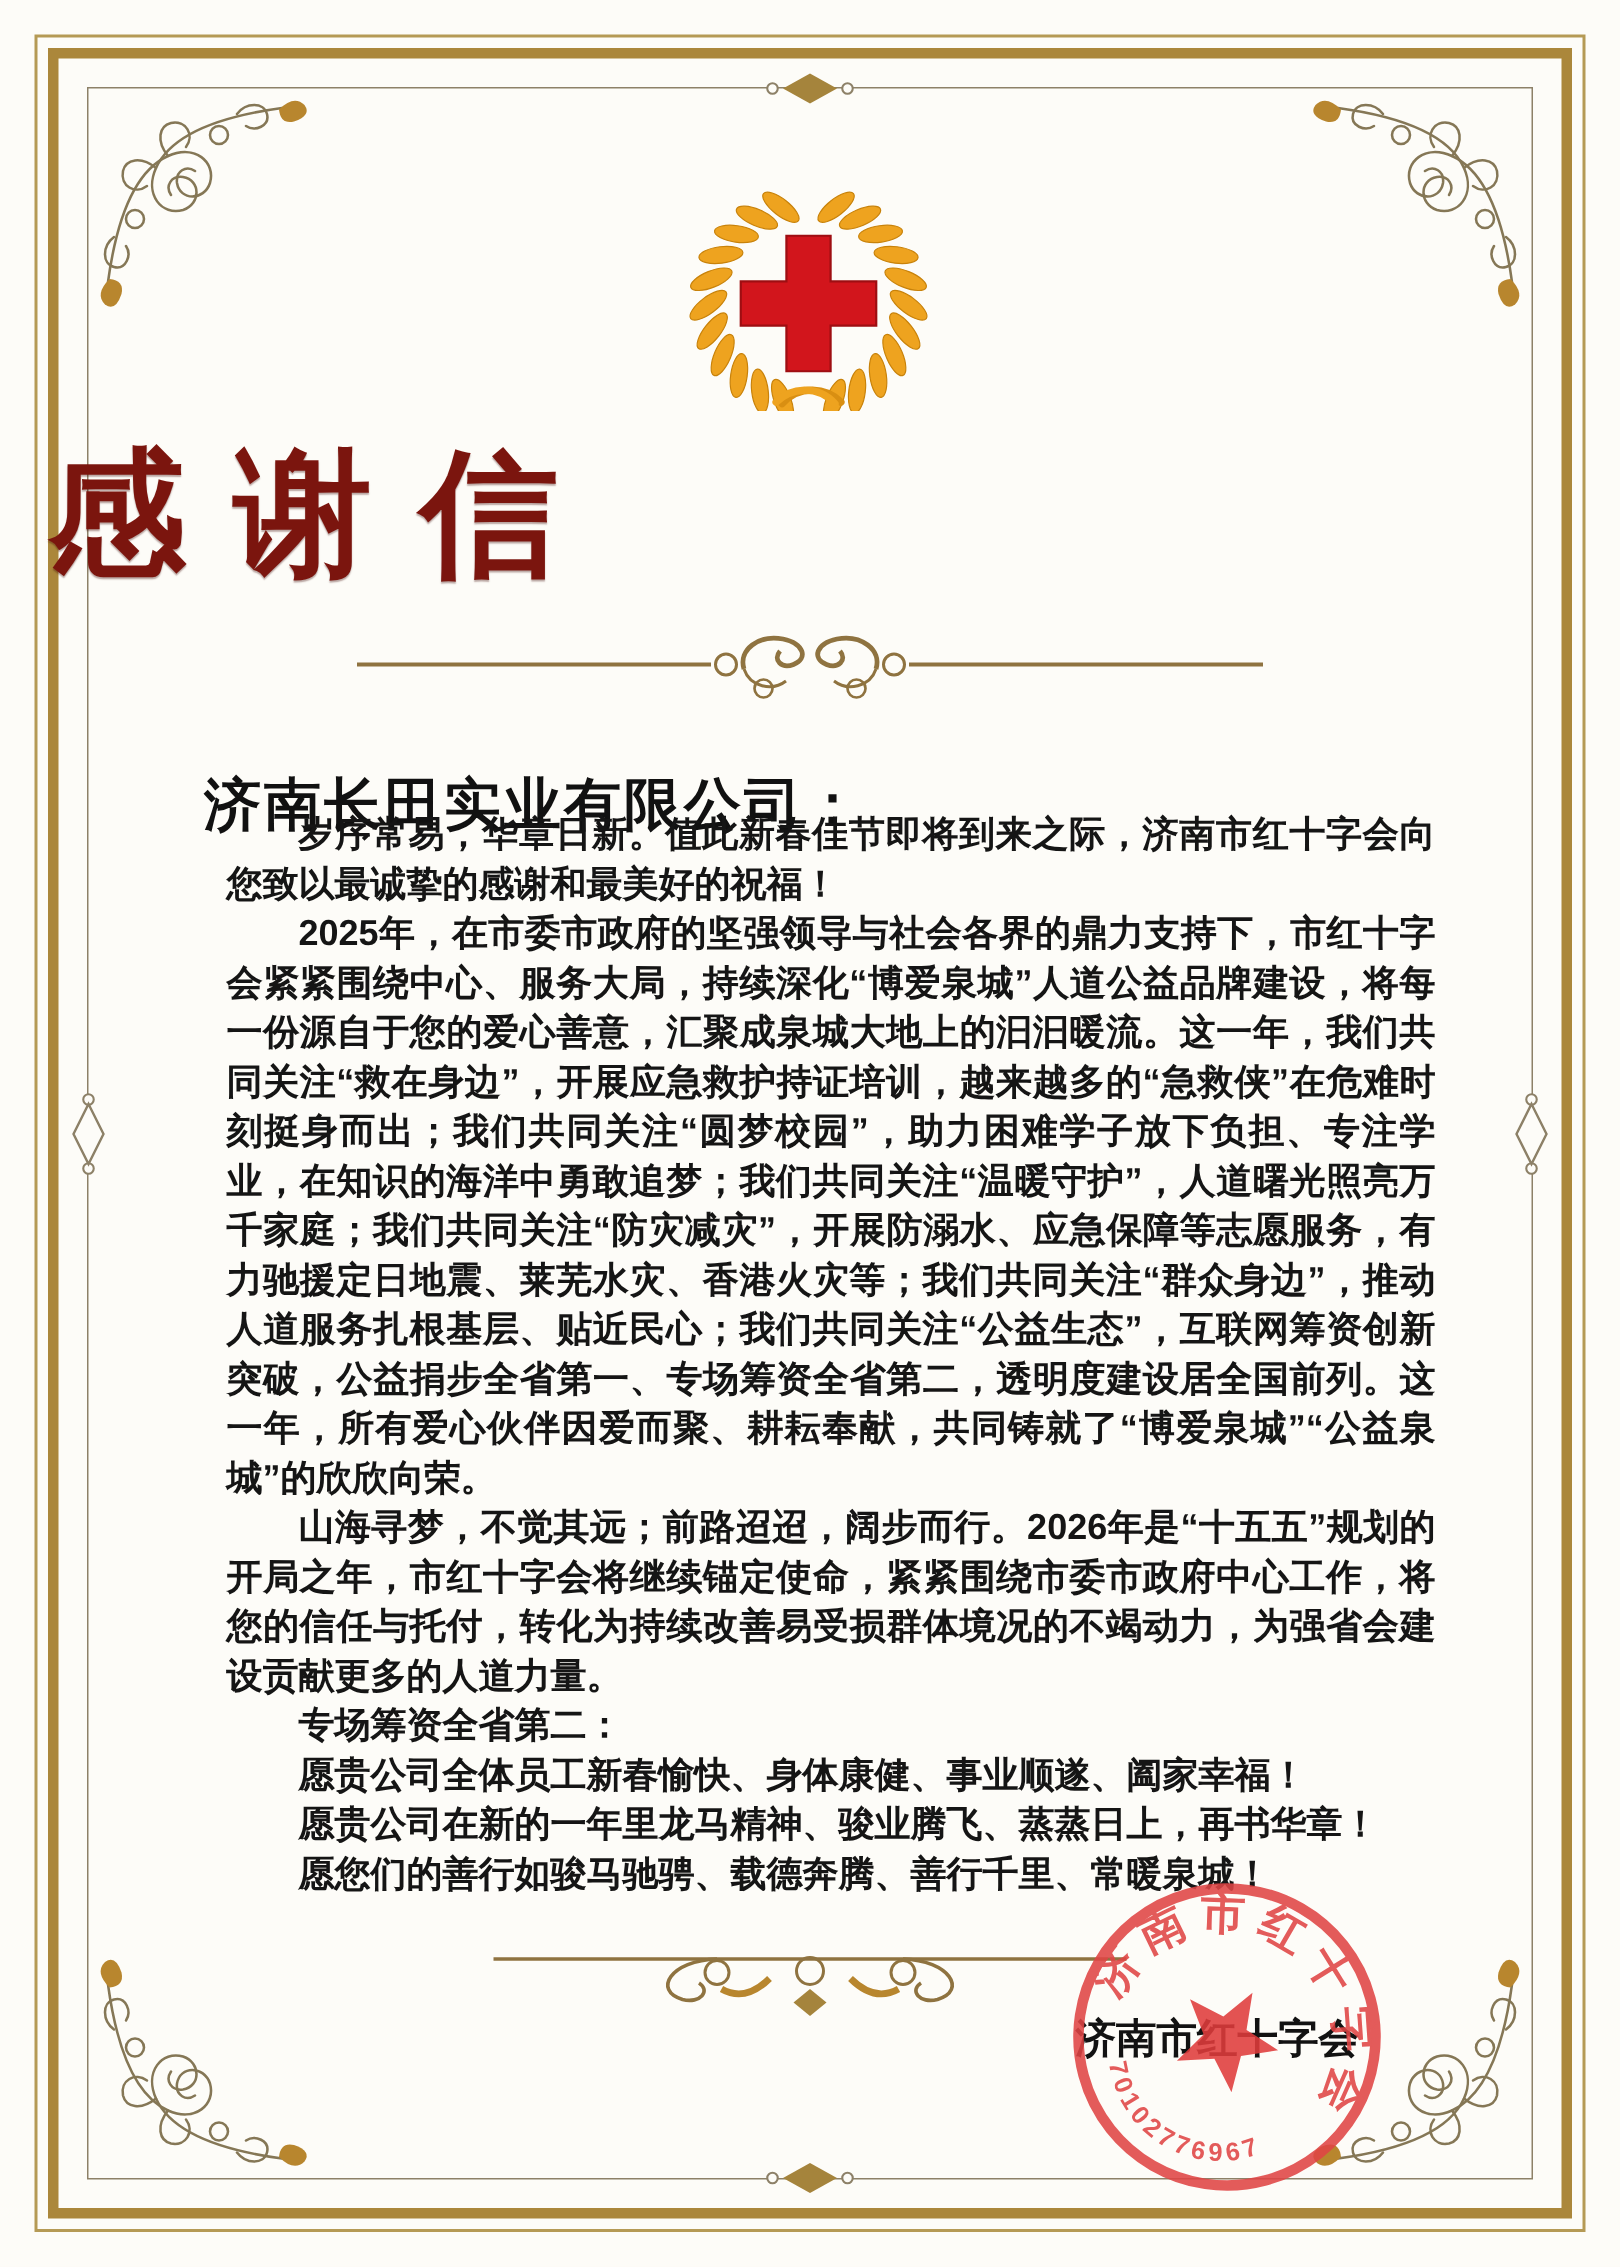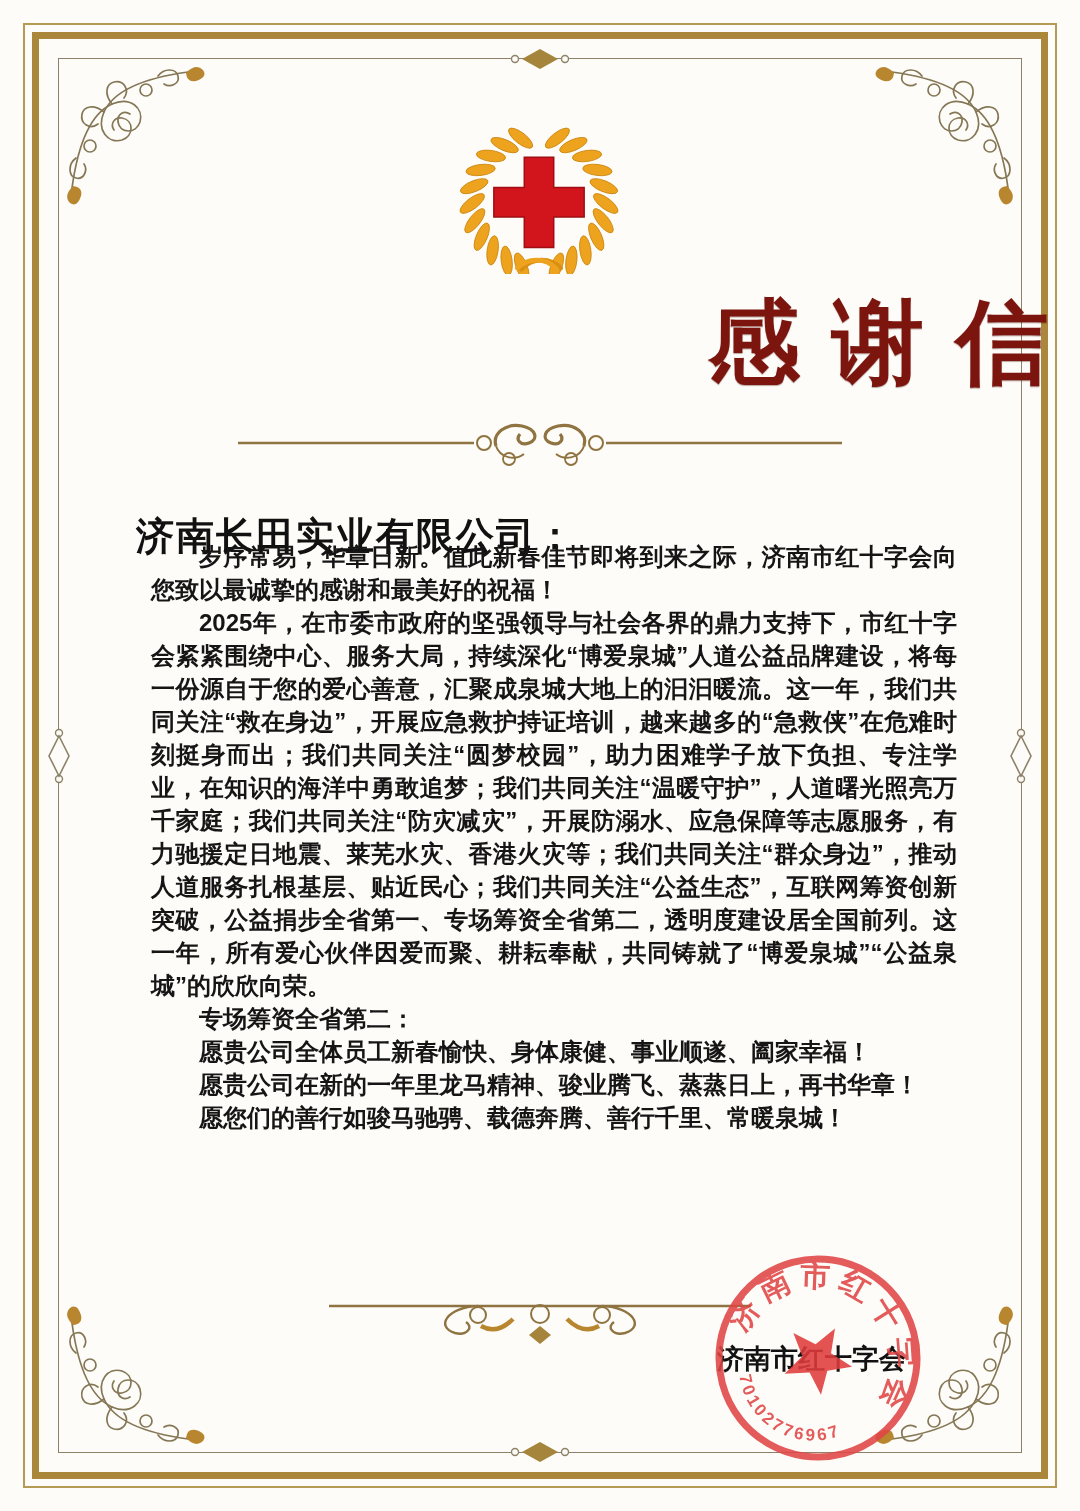--- a/index.html
+++ b/index.html
@@ -24,21 +24,21 @@
   .edge-diamond{position:absolute;}
   .ed-top{top:46px;left:505px;}
   .ed-bottom{bottom:46px;left:505px;}
   .ed-left{left:46px;top:725px;}
   .ed-right{right:46px;top:725px;}
 
   
   .emblem{position:absolute;top:112px;left:447px;width:184px;height:162px;}
   .title{
     position:absolute;top:290px;left:0;width:100%;
-    text-align:right;
+    text-align:left;
     font-family:"DejaVu Serif", serif;
     font-weight:700;font-size:92px;line-height:1.15;
     color:#7b150e;
     letter-spacing:32px;text-indent:32px;
     text-shadow:0 1px 1px rgba(60,5,0,.35);
   }
   .divider-top{position:absolute;top:413px;left:230px;width:620px;height:60px;}
   .recipient{
     position:absolute;top:475px;left:136px;
     font-family:"DejaVu Serif", serif;
@@ -214,20 +214,21 @@
       <path d="M354,33 C350,45 335,48 326,41" stroke-width="2"></path>
       <circle cx="341" cy="46" r="6" stroke-width="1.8"></circle>
     </g>
   </svg>
 
   <div class="recipient">济南长田实业有限公司：</div>
 
   <div class="body-text">
     <p>岁序常易，华章日新。值此新春佳节即将到来之际，济南市红十字会向您致以最诚挚的感谢和最美好的祝福！</p>
     <p>2025年，在市委市政府的坚强领导与社会各界的鼎力支持下，市红十字会紧紧围绕中心、服务大局，持续深化“博爱泉城”人道公益品牌建设，将每一份源自于您的爱心善意，汇聚成泉城大地上的汩汩暖流。这一年，我们共同关注“救在身边”，开展应急救护持证培训，越来越多的“急救侠”在危难时刻挺身而出；我们共同关注“圆梦校园”，助力困难学子放下负担、专注学业，在知识的海洋中勇敢追梦；我们共同关注“温暖守护”，人道曙光照亮万千家庭；我们共同关注“防灾减灾”，开展防溺水、应急保障等志愿服务，有力驰援定日地震、莱芜水灾、香港火灾等；我们共同关注“群众身边”，推动人道服务扎根基层、贴近民心；我们共同关注“公益生态”，互联网筹资创新突破，公益捐步全省第一、专场筹资全省第二，透明度建设居全国前列。这一年，所有爱心伙伴因爱而聚、耕耘奉献，共同铸就了“博爱泉城”“公益泉城”的欣欣向荣。</p>
+    <p>山海寻梦，不觉其远；前路迢迢，阔步而行。2026年是“十五五”规划的开局之年，市红十字会将继续锚定使命，紧紧围绕市委市政府中心工作，将您的信任与托付，转化为持续改善易受损群体境况的不竭动力，为强省会建设贡献更多的人道力量。</p>
     <p>专场筹资全省第二：</p>
     <p>愿贵公司全体员工新春愉快、身体康健、事业顺遂、阖家幸福！</p>
     <p>愿贵公司在新的一年里龙马精神、骏业腾飞、蒸蒸日上，再书华章！</p>
     <p>愿您们的善行如骏马驰骋、载德奔腾、善行千里、常暖泉城！</p>
   </div>
 
   <svg class="divider-bottom" viewBox="0 0 430 64">
     <g stroke="#8f7340" fill="none">
       <path d="M4,14 H426" stroke-width="2.4"></path>
       <circle cx="153" cy="23" r="8" stroke-width="2"></circle>

